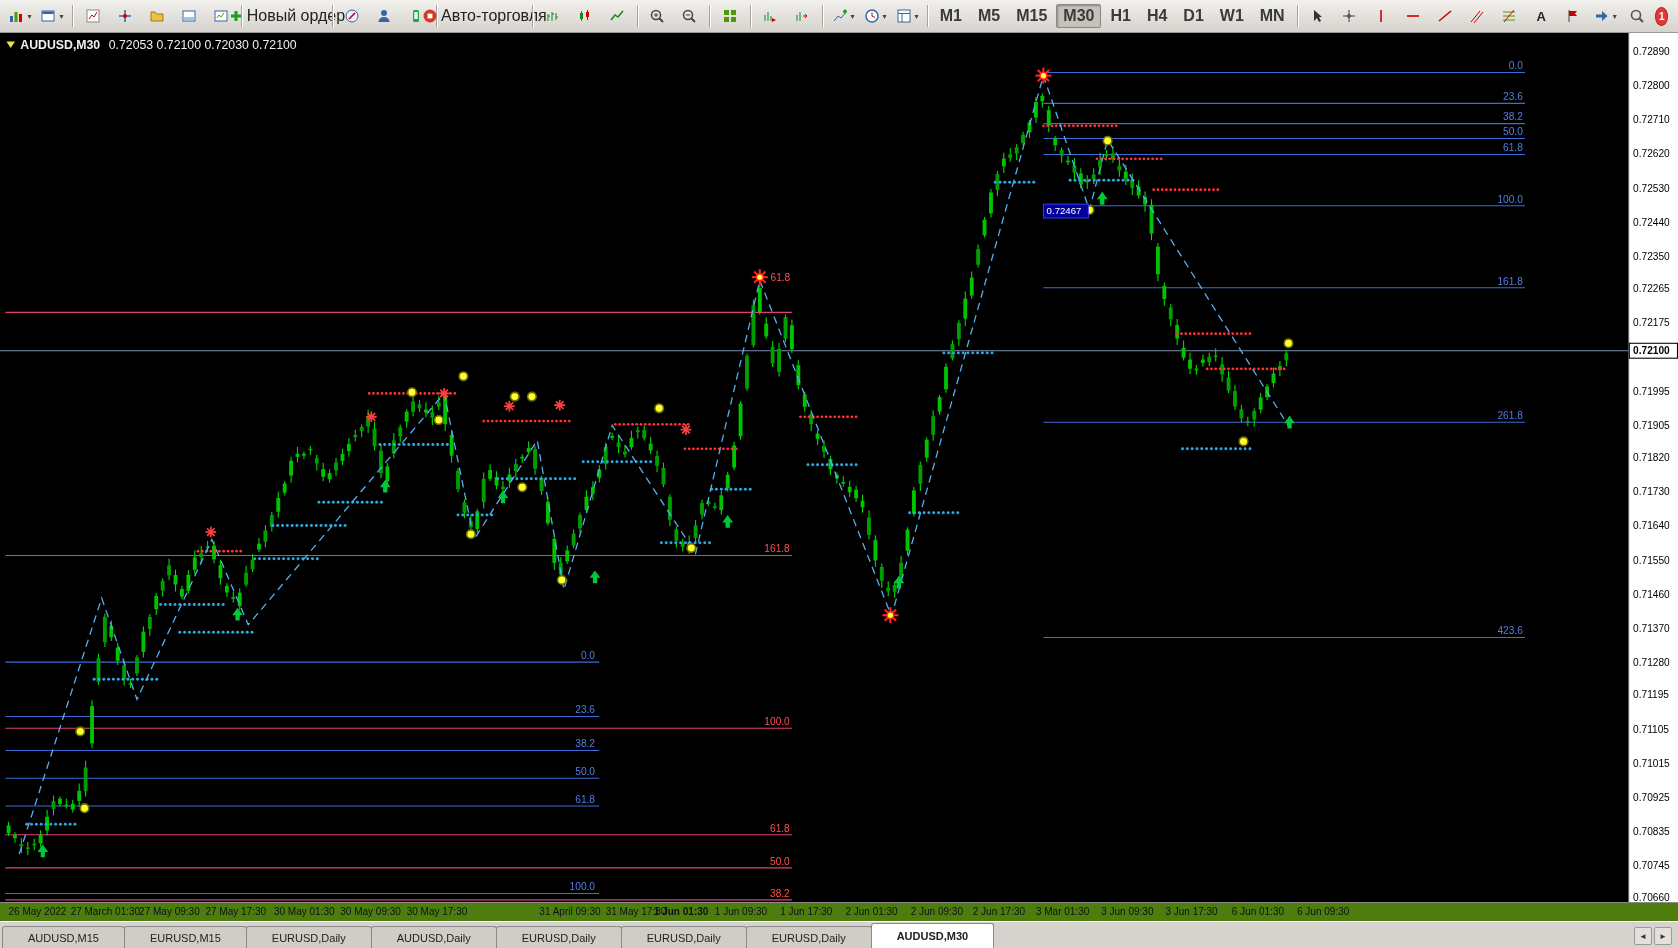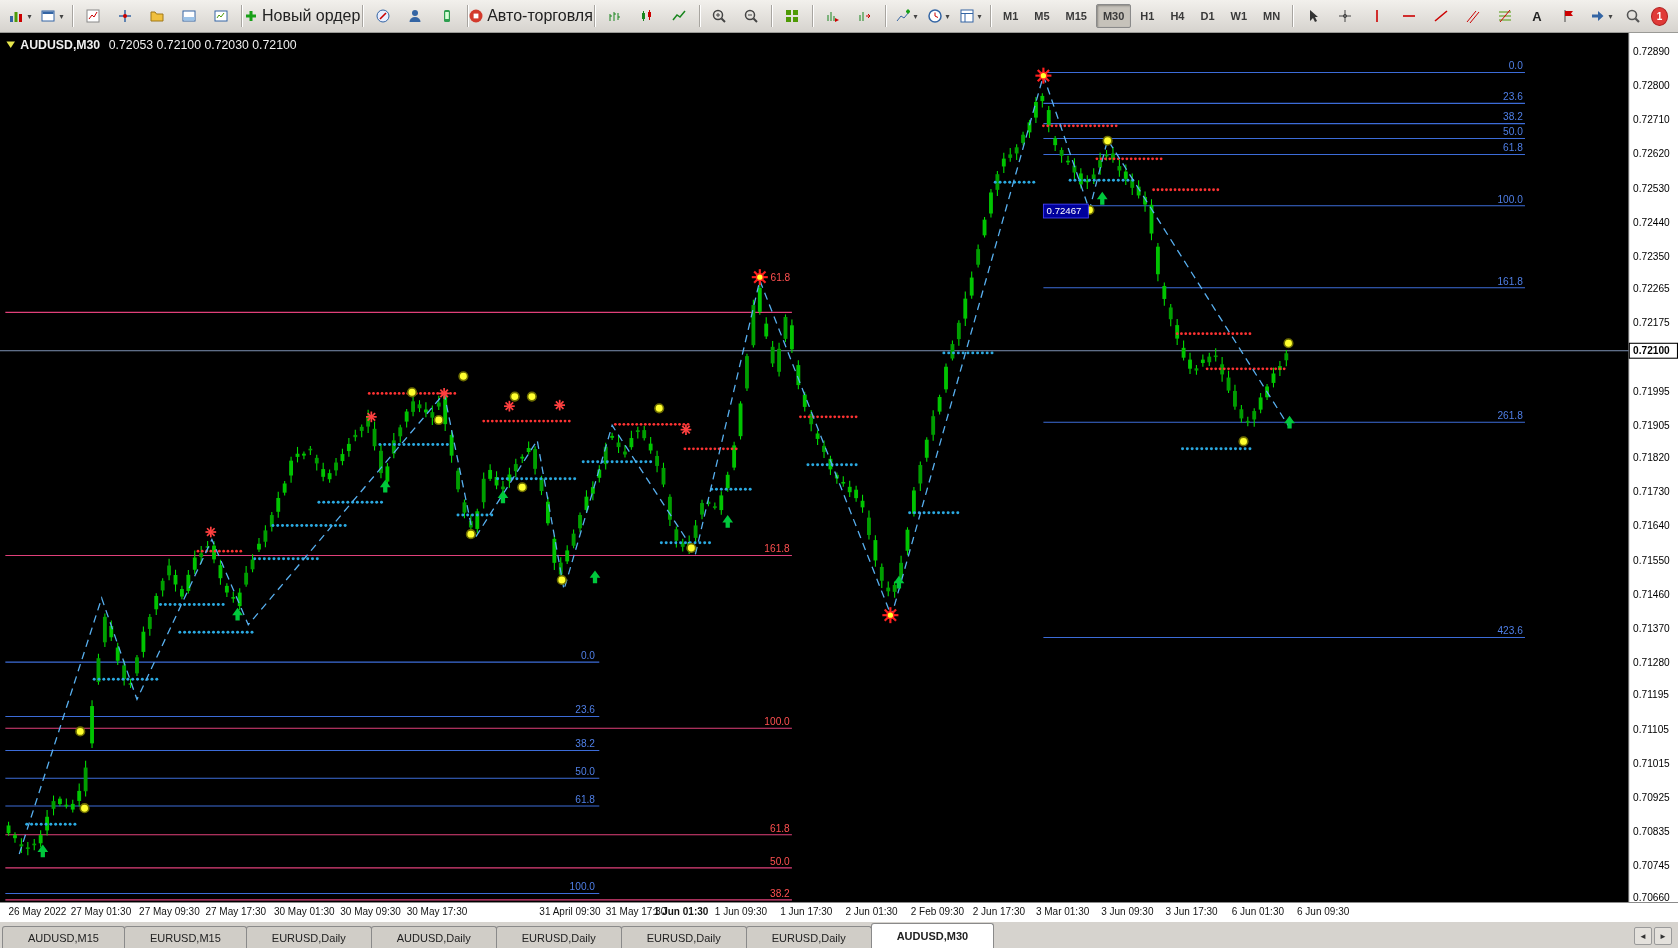--- a/index.html
+++ b/index.html
@@ -4,29 +4,29 @@
 <style>
   html,body{margin:0;padding:0;background:#d6d3ce;font-family:"Liberation Sans",sans-serif;}
   .app{width:1678px;height:948px;display:flex;flex-direction:column;overflow:hidden;background:#d6d3ce;}
   
   .toolbar{height:32px;flex:0 0 32px;display:flex;align-items:center;padding:0 4px;background:linear-gradient(#f2f0ec,#d6d3ce);border-bottom:1px solid #9a9a96;}
   .tb-btn{height:24px;min-width:24px;display:flex;align-items:center;justify-content:center;gap:3px;padding:0 3px;border:1px solid transparent;border-radius:2px;color:#333;font-size:12px;cursor:default;}
   .tb-btn .chev{font-size:8px;color:#444;}
   .tb-btn .lbl{font-size:16px;color:#222;white-space:nowrap;}
   .tb-btn svg{display:block;}
   .tb-sep{width:1px;height:22px;background:#a8a5a0;margin:0 4px;box-shadow:1px 0 0 #fff;}
-  .tf-btn{height:22px;padding:0 6px;margin:0 1px;display:flex;align-items:center;font-size:11px;font-weight:bold;color:#3a3a3a;border:1px solid transparent;border-radius:2px;}
+  .tf-btn{height:22px;padding:0 6px;margin:0 1px;display:flex;align-items:center;font-size:16px;font-weight:bold;color:#3a3a3a;border:1px solid transparent;border-radius:2px;}
   .tf-btn.active{background:#c6c2ba;border-color:#8a8a8a;box-shadow:inset 1px 1px 2px rgba(0,0,0,.3);text-align:center;}
   .tb-spacer{flex:1;}
   .notif-badge{width:17px;height:17px;border-radius:50%;background:#e03a38;color:#fff;font-size:10px;font-weight:bold;display:flex;align-items:center;justify-content:center;margin:0 6px 0 2px;border:1px solid #b02020;}
   
   .chart-area{flex:1 1 auto;position:relative;background:#000;min-height:0;}
   .chart-area svg{width:100%;height:100%;display:block;}
   
-  .time-axis{height:18px;flex:0 0 18px;position:relative;background:#ffffff;border-top:1px solid #8a8a8a;font-size:10px;color:#111;overflow:hidden;}
+  .time-axis{height:18px;flex:0 0 18px;position:relative;background:#4d7c0f;border-top:1px solid #8a8a8a;font-size:10px;color:#111;overflow:hidden;}
   .time-axis span{position:absolute;top:3px;white-space:nowrap;}
   
   .tabs{height:26px;flex:0 0 26px;display:flex;align-items:flex-end;background:#d6d3ce;padding:0 2px;border-top:1px solid #fff;}
   .tab{height:21px;display:flex;align-items:center;padding:0 25px;font-size:11px;color:#222;background:#d0cdc7;border:1px solid #8a8a8a;border-bottom:none;border-radius:3px 3px 0 0;margin-right:-1px;cursor:default;}
   .tab.active{background:#fff;font-weight:bold;height:24px;z-index:2;}
   .tab-arrows{margin-left:auto;display:flex;gap:2px;padding:0 4px 3px 0;}
   .tab-arrow{width:16px;height:16px;font-size:8px;display:flex;align-items:center;justify-content:center;color:#333;border:1px solid #9a9a9a;background:#e4e1dc;border-radius:2px;}
 </style>
 </head>
 <body>
@@ -1345,34 +1345,34 @@
           <text x="1526" y="782.1905829596401" font-family="&quot;Liberation Sans&quot;,sans-serif" font-size="9.5" fill="#000000">0.70835</text>
           <text x="1526" y="814.235426008968" font-family="&quot;Liberation Sans&quot;,sans-serif" font-size="9.5" fill="#000000">0.70745</text>
           <text x="1526" y="844.5" font-family="&quot;Liberation Sans&quot;,sans-serif" font-size="9.5" fill="#000000">0.70660</text>
         </g>
         <rect x="1522.5" y="321" width="45" height="14" fill="#FFFFFF" stroke="#000" stroke-width="1"></rect>
         <text x="1526" y="331.5" font-family="&quot;Liberation Sans&quot;,sans-serif" font-size="9.5" font-weight="bold" fill="#000">0.72100</text>
       </svg>
   </div>
   <div class="time-axis" id="time-axis">
       <span style="left: 0.510204%;">26 May 2022</span>
-      <span style="left: 4.20918%;">27 May 01:30</span>
+      <span style="left: 4.20918%;">27 March 01:30</span>
       <span style="left: 8.29082%;">27 May 09:30</span>
       <span style="left: 12.2449%;">27 May 17:30</span>
       <span style="left: 16.3265%;">30 May 01:30</span>
       <span style="left: 20.2806%;">30 May 09:30</span>
       <span style="left: 24.2347%;">30 May 17:30</span>
       <span style="left: 28.1888%; margin-top: 29px;">31 May 01:30</span>
       <span style="left: 32.1429%;">31 April 09:30</span>
       <span style="left: 36.0969%;">31 May 17:30</span>
       <span style="left: 38.9668%; font-weight: bold;">1 Jun 01:30</span>
       <span style="left: 42.602%;">1 Jun 09:30</span>
       <span style="left: 46.4923%;">1 Jun 17:30</span>
       <span style="left: 50.3827%;">2 Jun 01:30</span>
-      <span style="left: 54.273%;">2 Feb 09:30</span>
+      <span style="left: 54.273%;">2 Jun 09:30</span>
       <span style="left: 57.9719%;">2 Jun 17:30</span>
       <span style="left: 61.7347%;">3 Mar 01:30</span>
       <span style="left: 65.625%;">3 Jun 09:30</span>
       <span style="left: 69.4515%;">3 Jun 17:30</span>
       <span style="left: 73.4056%;">6 Jun 01:30</span>
       <span style="left: 77.2959%;">6 Jun 09:30</span>
     </div>
   <div class="tabs" id="tabs">
       <div class="tab">AUDUSD,M15</div>
       <div class="tab">EURUSD,M15</div>

